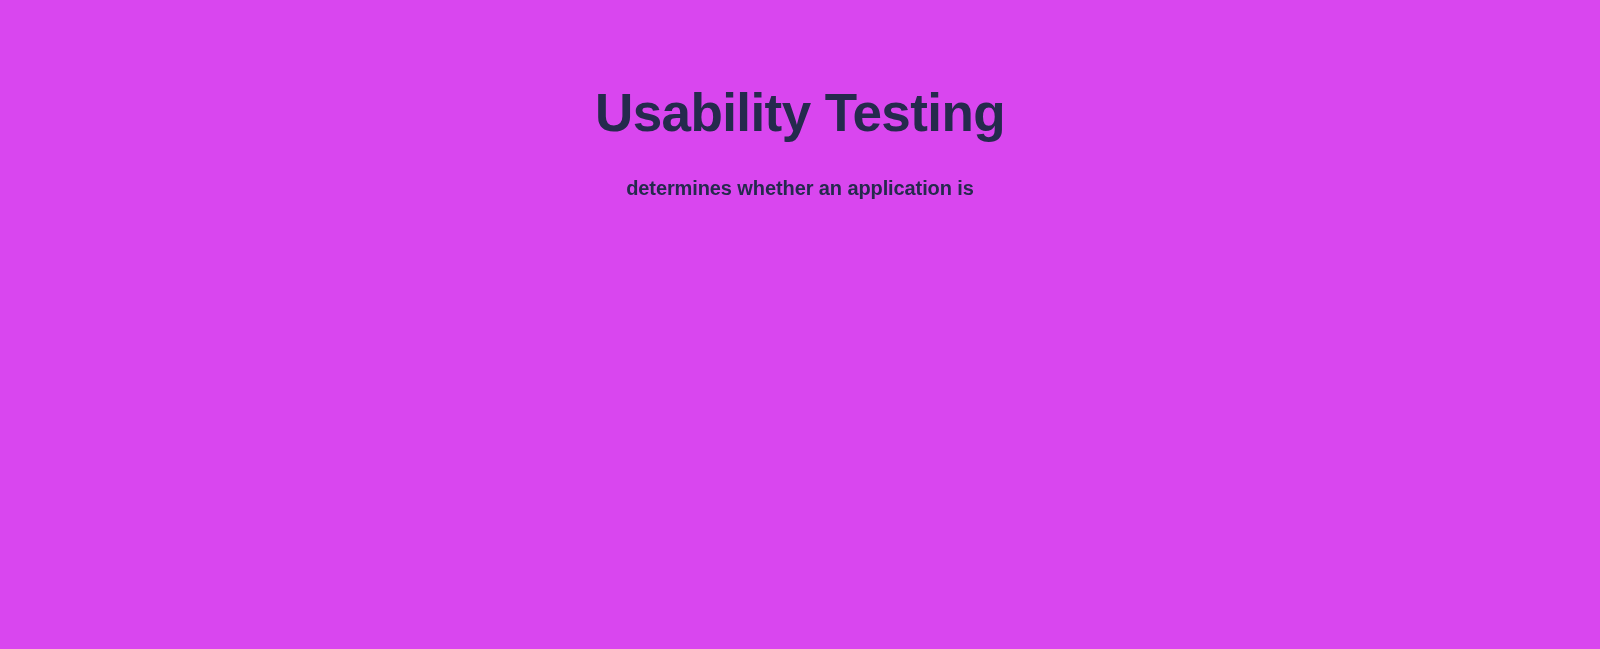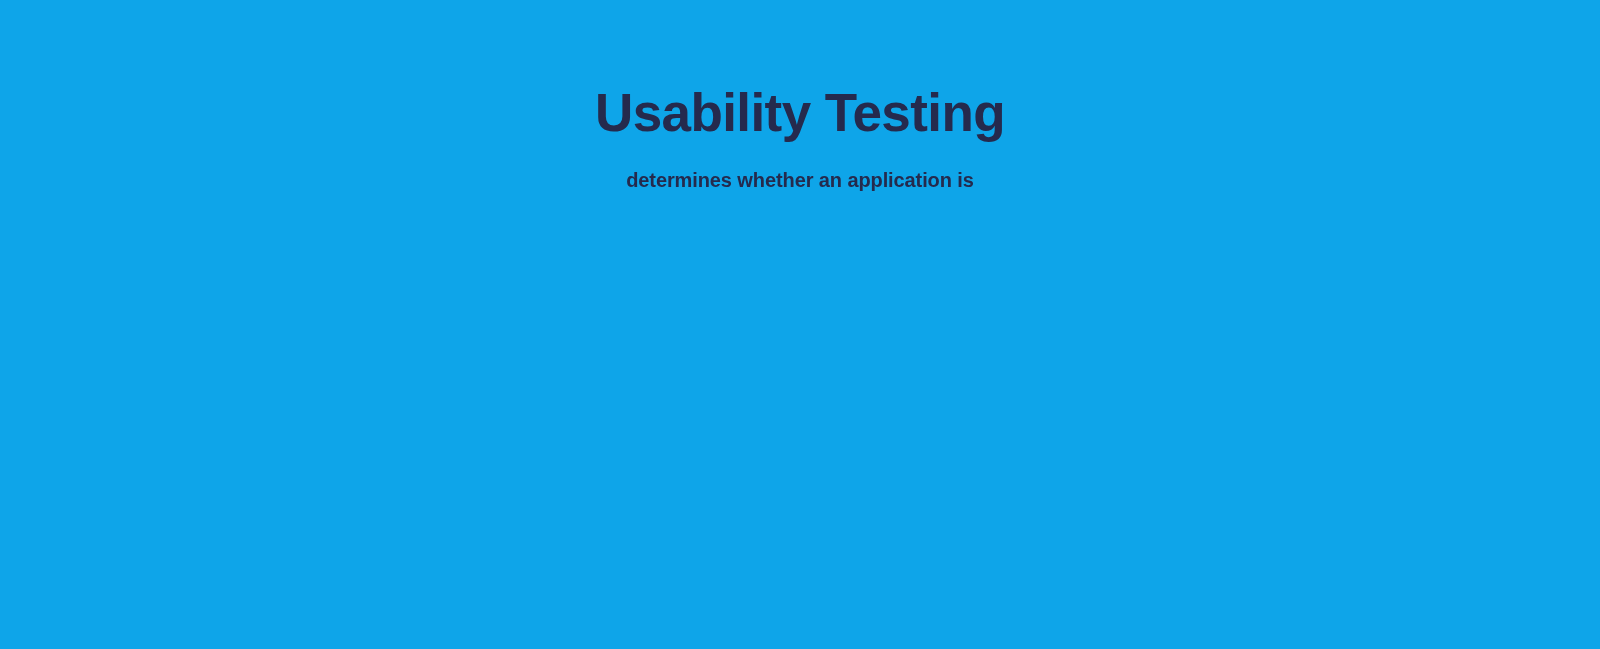--- a/index.html
+++ b/index.html
@@ -12,21 +12,21 @@
     height: 649px;
     background: #ffffff;
     font-family: "Liberation Sans", sans-serif;
     overflow: hidden;
   }
 
   .infographic {
     position: relative;
     width: 1600px;
     height: 649px;
-    background: #0ea5e9;
+    background: #d946ef;
   }
 
   
   .header {
     position: absolute;
     top: 86px;
     left: 0;
     width: 1600px;
     text-align: center;
   }
@@ -34,21 +34,21 @@
     margin: 0;
     font-family: "Liberation Sans", sans-serif;
     font-size: 53px;
     font-weight: bold;
     letter-spacing: -0.6px;
     line-height: 1.0;
     color: #252a4d;
     white-space: nowrap;
   }
   .subtitle {
-    margin: 4px;
+    margin: 12px;
     padding-top: 27px;
     font-family: "Liberation Sans", sans-serif;
     font-size: 20px;
     font-weight: bold;
     letter-spacing: -0.1px;
     line-height: 1.0;
     color: #252a4d;
     white-space: nowrap;
   }
 

